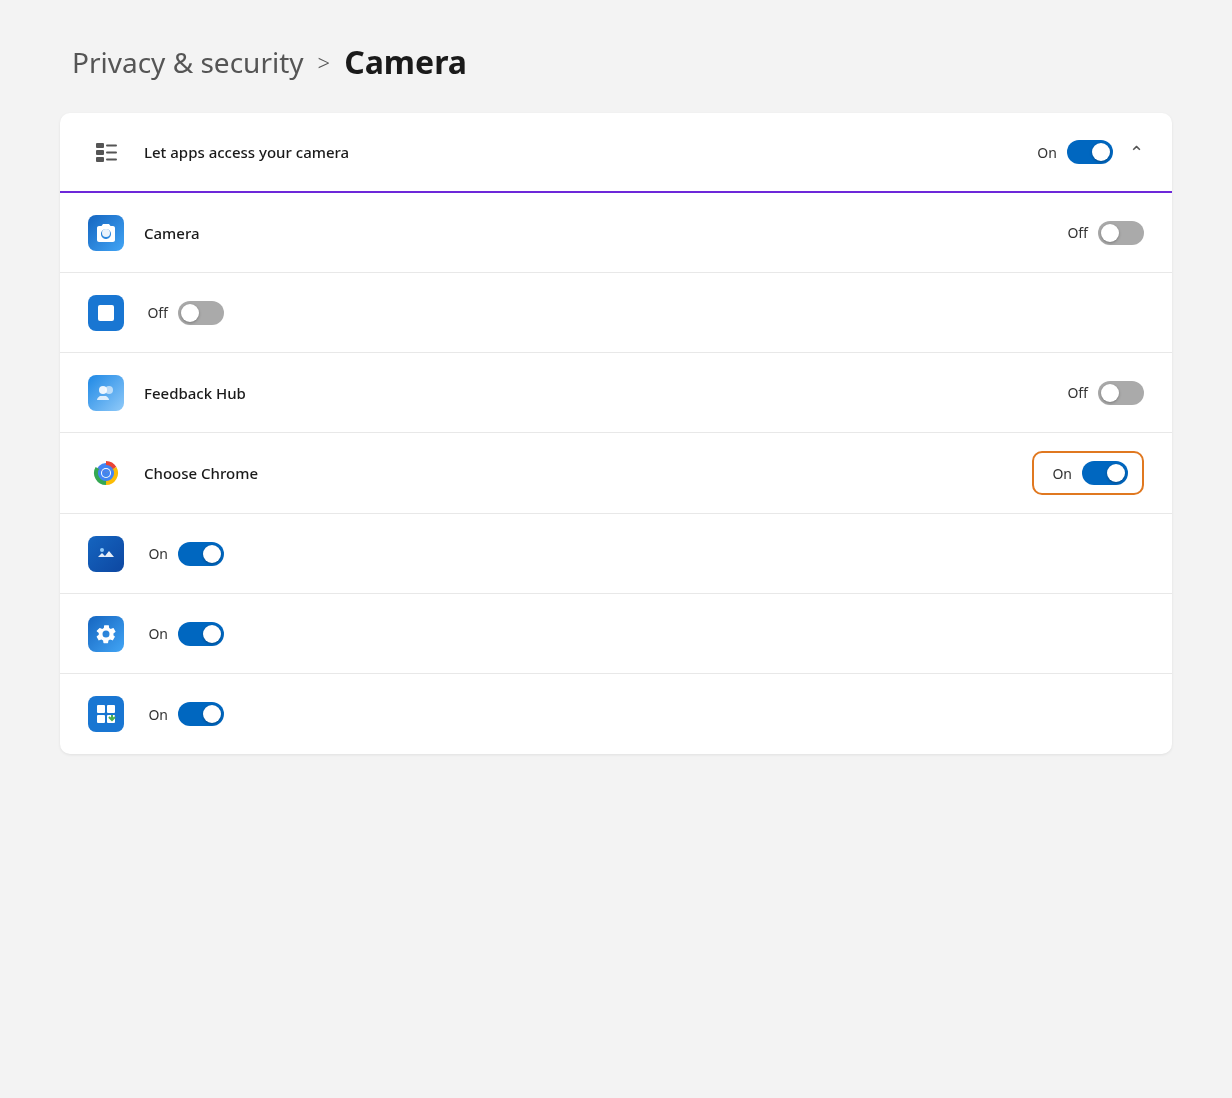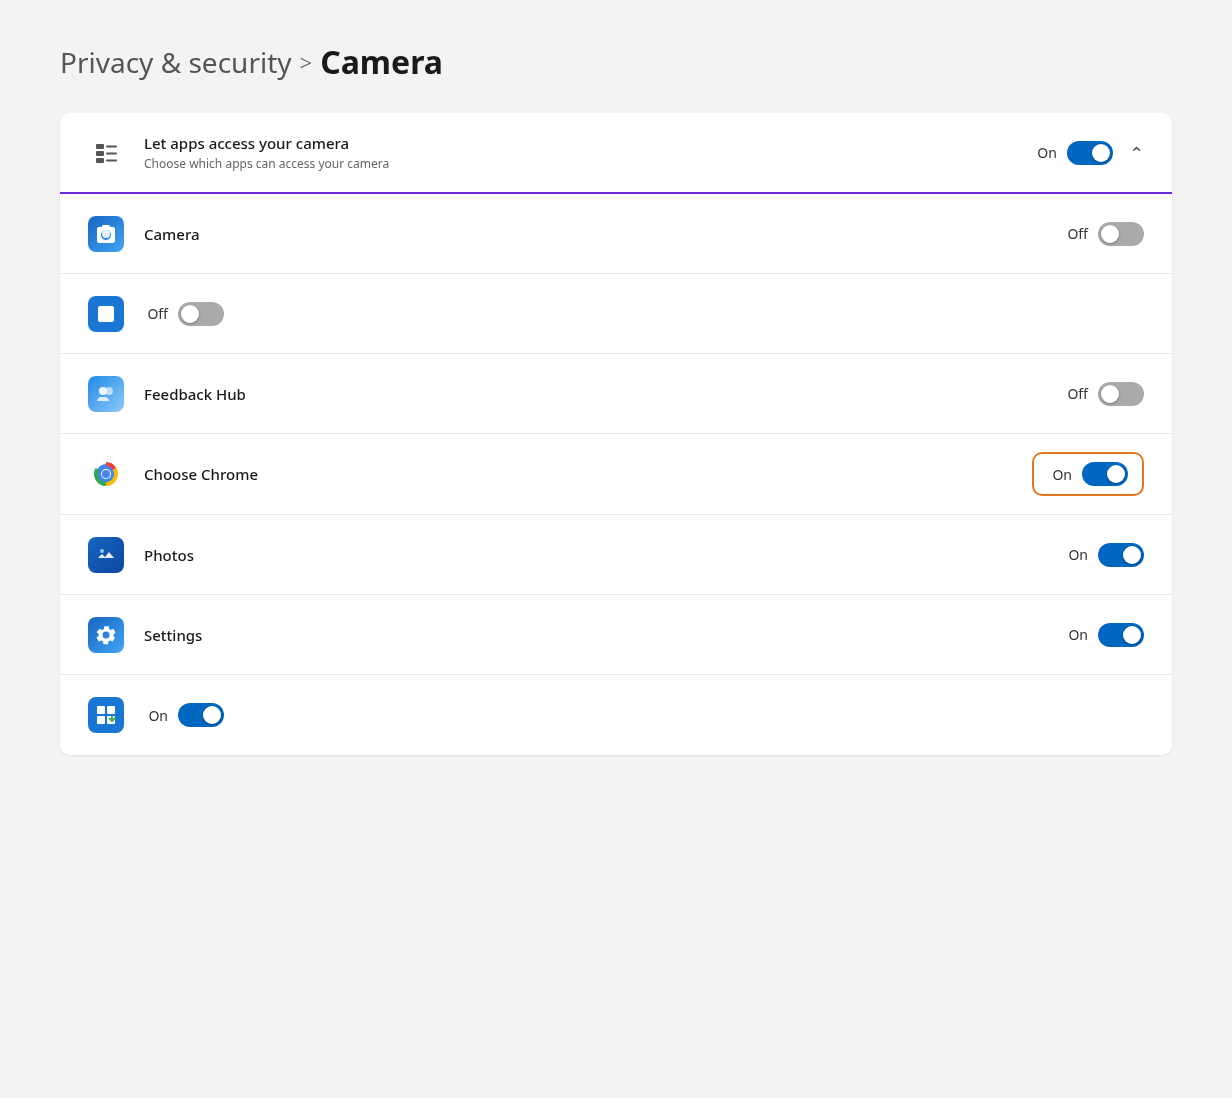--- a/index.html
+++ b/index.html
@@ -7,22 +7,23 @@
     body {
       background: #f3f3f3;
       font-family: 'Segoe UI', system-ui, -apple-system, sans-serif;
       min-height: 1098px;
       padding: 40px 60px;
     }
 
     .breadcrumb {
       display: flex;
       align-items: center;
-      gap: 8px;
+      gap: 14px;
       margin-bottom: 30px;
+      margin-left: 12px;
     }
 
     .breadcrumb-parent {
       font-size: 28px;
       color: #555;
       font-weight: 400;
     }
 
     .breadcrumb-separator {
       font-size: 22px;
@@ -224,21 +225,20 @@
         <rect x="4" y="5" width="8" height="5" rx="1" fill="#555"></rect>
         <rect x="4" y="12" width="8" height="5" rx="1" fill="#555"></rect>
         <rect x="4" y="19" width="8" height="5" rx="1" fill="#555"></rect>
         <line x1="15" y1="7.5" x2="24" y2="7.5" stroke="#555" stroke-width="2" stroke-linecap="round"></line>
         <line x1="15" y1="14.5" x2="24" y2="14.5" stroke="#555" stroke-width="2" stroke-linecap="round"></line>
         <line x1="15" y1="21.5" x2="24" y2="21.5" stroke="#555" stroke-width="2" stroke-linecap="round"></line>
       </svg>
     </div>
     <div class="setting-info">
       <div class="setting-title">Let apps access your camera</div>
-      <div class="setting-subtitle">Choose which apps can access your camera</div>
     </div>
     <div class="setting-control">
       <span class="status-label">On</span>
       <div class="toggle on">
         <div class="toggle-thumb"></div>
       </div>
       <span class="chevron">⌃</span>
     </div>
   </div>
 
@@ -329,39 +329,33 @@
     </div>
   </div>
 
   <div class="setting-row">
     <div class="app-icon icon-photos">
       <svg width="24" height="24" viewBox="0 0 24 24" fill="none">
         <path d="M4 15l4-4 3 3 4-5 5 6H4z" fill="white" opacity="0.9"></path>
         <circle cx="8" cy="8" r="2" fill="#90caf9"></circle>
       </svg>
     </div>
-    <div class="setting-info">
-      <div class="setting-title">Photos</div>
-    </div>
     <div class="setting-control">
       <span class="status-label">On</span>
       <div class="toggle on">
         <div class="toggle-thumb"></div>
       </div>
     </div>
   </div>
 
   <div class="setting-row">
     <div class="app-icon icon-settings">
       <svg width="24" height="24" viewBox="0 0 24 24" fill="none">
         <path d="M12 15.5A3.5 3.5 0 018.5 12 3.5 3.5 0 0112 8.5a3.5 3.5 0 013.5 3.5 3.5 3.5 0 01-3.5 3.5zm7.43-2.09c.04-.32.07-.64.07-.91s-.03-.6-.07-.91l1.96-1.53c.18-.14.23-.39.12-.59l-1.86-3.22c-.12-.22-.37-.29-.59-.22l-2.3.93c-.49-.38-1.01-.7-1.59-.94l-.34-2.44c-.04-.24-.24-.41-.48-.41h-3.72c-.24 0-.43.17-.47.41l-.34 2.44c-.58.24-1.1.56-1.59.94l-2.3-.93c-.22-.08-.47 0-.59.22L2.74 8.87c-.12.21-.08.45.12.59l1.95 1.53c-.04.31-.07.64-.07.91s.03.6.07.91l-1.95 1.53c-.18.14-.23.38-.12.59l1.86 3.22c.12.22.37.29.59.22l2.3-.93c.49.38 1.01.7 1.59.94l.34 2.44c.04.24.24.41.48.41h3.72c.24 0 .44-.17.47-.41l.34-2.44c.58-.24 1.1-.56 1.59-.94l2.3.93c.22.08.47 0 .59-.22l1.86-3.22c.12-.21.07-.45-.12-.59l-1.96-1.53z" fill="white"></path>
       </svg>
-    </div>
-    <div class="setting-info">
-      <div class="setting-title">Settings</div>
     </div>
     <div class="setting-control">
       <span class="status-label">On</span>
       <div class="toggle on">
         <div class="toggle-thumb"></div>
       </div>
     </div>
   </div>
 
   <div class="setting-row">

